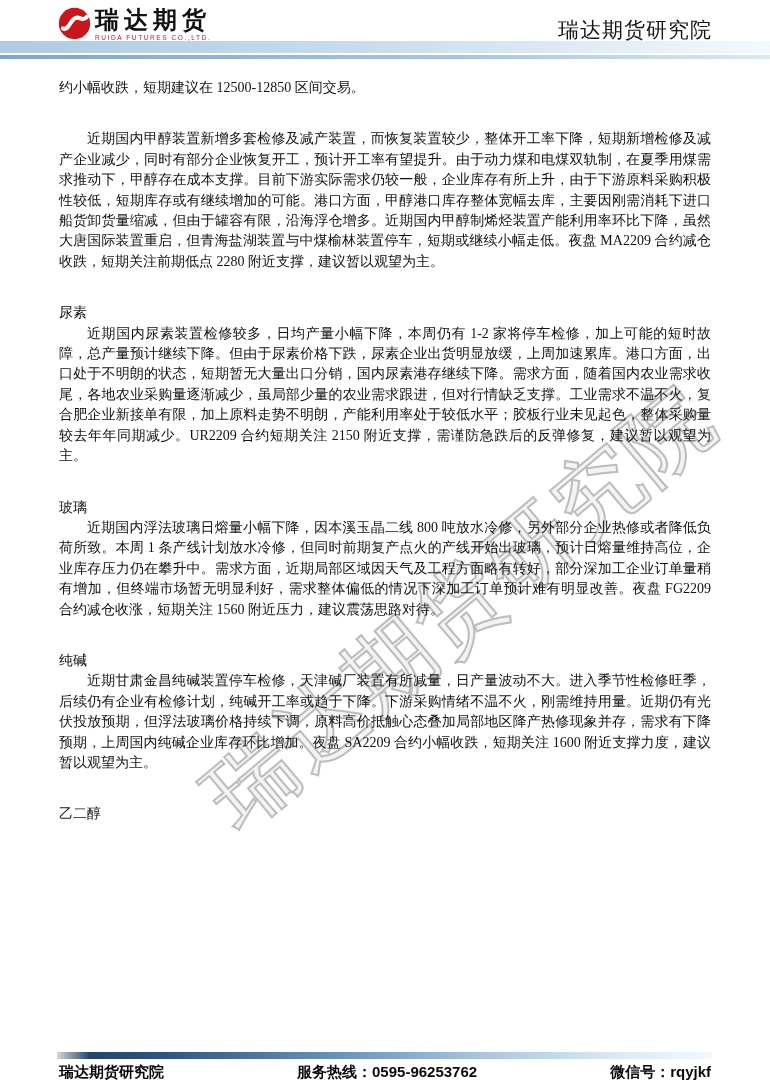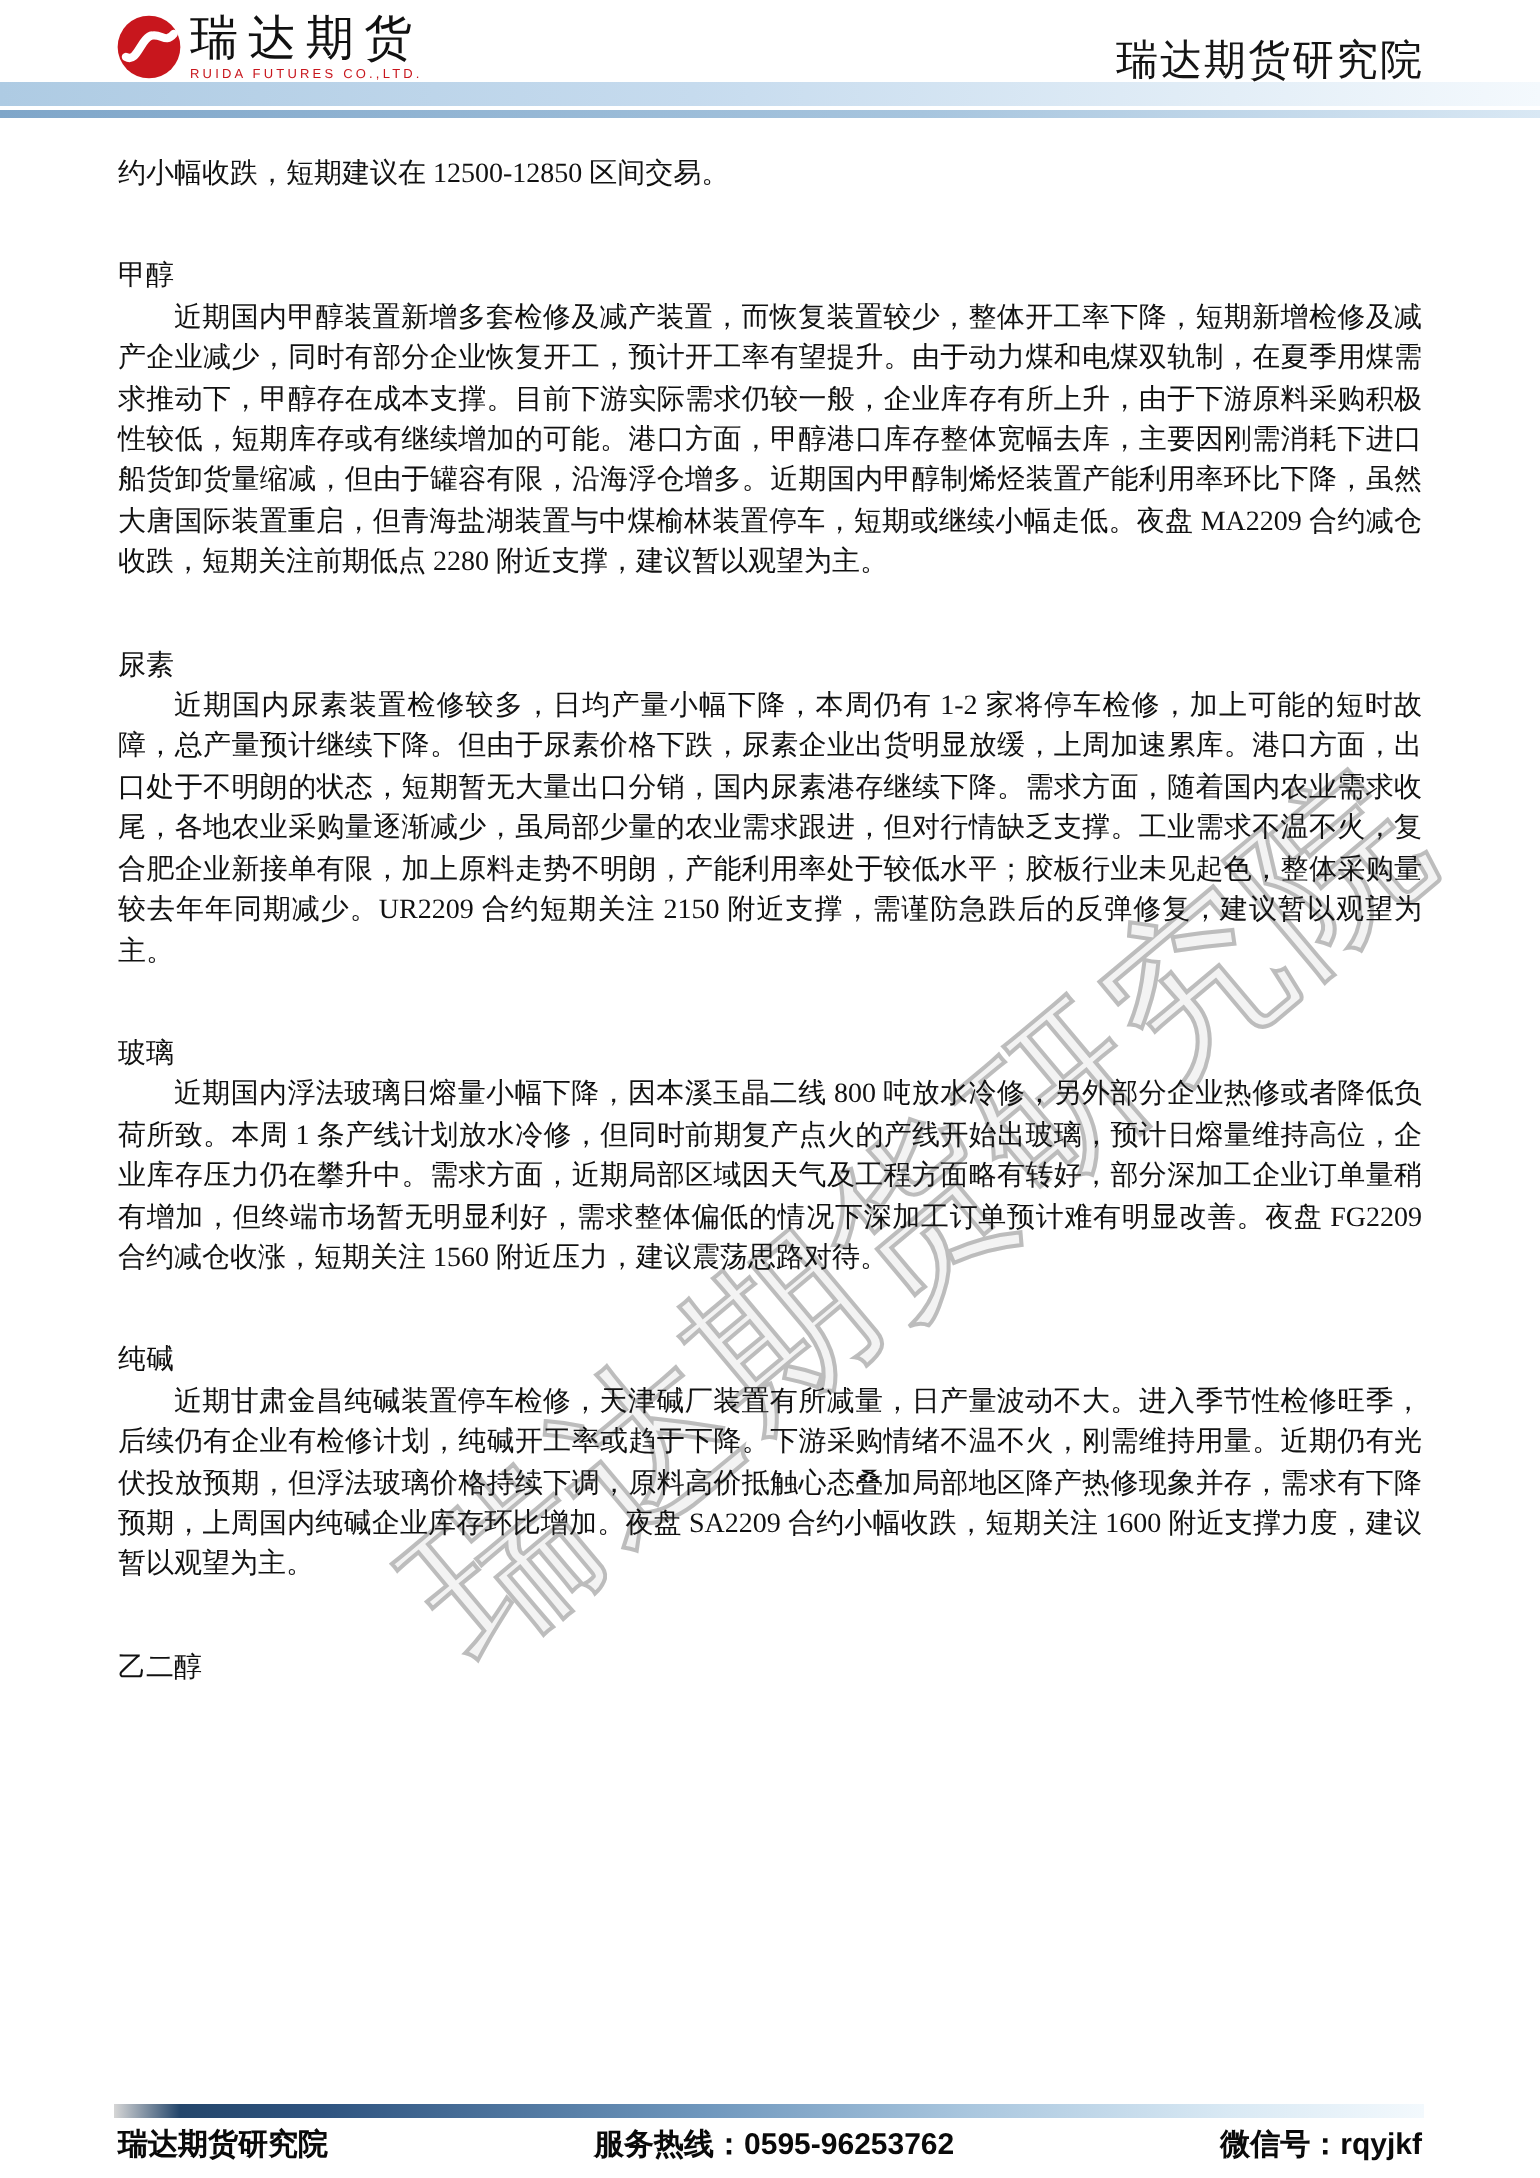--- a/index.html
+++ b/index.html
@@ -17,21 +17,21 @@
   
   .header { position: absolute; top: 0; left: 0; right: 0; height: 62px; }
   .logo-block {
     position: absolute; left: 58px; top: 7px;
     display: flex; align-items: flex-start; gap: 4px;
   }
   .logo-mark { width: 33px; height: 33px; display: block; }
   .brand-text { display: flex; flex-direction: column; }
   .brand-cn {
     font-family: "Liberation Sans", sans-serif;
-    font-weight: normal; font-size: 24px; color: #111;
+    font-weight: bold; font-size: 24px; color: #111;
     letter-spacing: 5px; line-height: 26px;
   }
   .brand-en {
     font-family: "Liberation Sans", sans-serif;
     font-size: 6.5px; color: #c8161d; letter-spacing: 1.6px; margin-top: 1px;
   }
   .header-title {
     position: absolute; right: 58px; top: 16px;
     font-family: "Liberation Sans", sans-serif;
     font-size: 21px; color: #151515; letter-spacing: 1px;
@@ -108,21 +108,20 @@
       <div class="band-bottom"></div>
     </div>
   </div>
 
   <div class="watermark">瑞达期货研究院</div>
 
   <div class="content">
     <p class="no-indent">约小幅收跌，短期建议在 12500-12850 区间交易。</p>
 
     <div class="section">
-      <div class="section-heading">甲醇</div>
       <p>近期国内甲醇装置新增多套检修及减产装置，而恢复装置较少，整体开工率下降，短期新增检修及减产企业减少，同时有部分企业恢复开工，预计开工率有望提升。由于动力煤和电煤双轨制，在夏季用煤需求推动下，甲醇存在成本支撑。目前下游实际需求仍较一般，企业库存有所上升，由于下游原料采购积极性较低，短期库存或有继续增加的可能。港口方面，甲醇港口库存整体宽幅去库，主要因刚需消耗下进口船货卸货量缩减，但由于罐容有限，沿海浮仓增多。近期国内甲醇制烯烃装置产能利用率环比下降，虽然大唐国际装置重启，但青海盐湖装置与中煤榆林装置停车，短期或继续小幅走低。夜盘 MA2209 合约减仓收跌，短期关注前期低点 2280 附近支撑，建议暂以观望为主。</p>
     </div>
 
     <div class="section">
       <div class="section-heading">尿素</div>
       <p>近期国内尿素装置检修较多，日均产量小幅下降，本周仍有 1-2 家将停车检修，加上可能的短时故障，总产量预计继续下降。但由于尿素价格下跌，尿素企业出货明显放缓，上周加速累库。港口方面，出口处于不明朗的状态，短期暂无大量出口分销，国内尿素港存继续下降。需求方面，随着国内农业需求收尾，各地农业采购量逐渐减少，虽局部少量的农业需求跟进，但对行情缺乏支撑。工业需求不温不火，复合肥企业新接单有限，加上原料走势不明朗，产能利用率处于较低水平；胶板行业未见起色，整体采购量较去年年同期减少。UR2209 合约短期关注 2150 附近支撑，需谨防急跌后的反弹修复，建议暂以观望为主。</p>
     </div>
 
     <div class="section">
       <div class="section-heading">玻璃</div>

